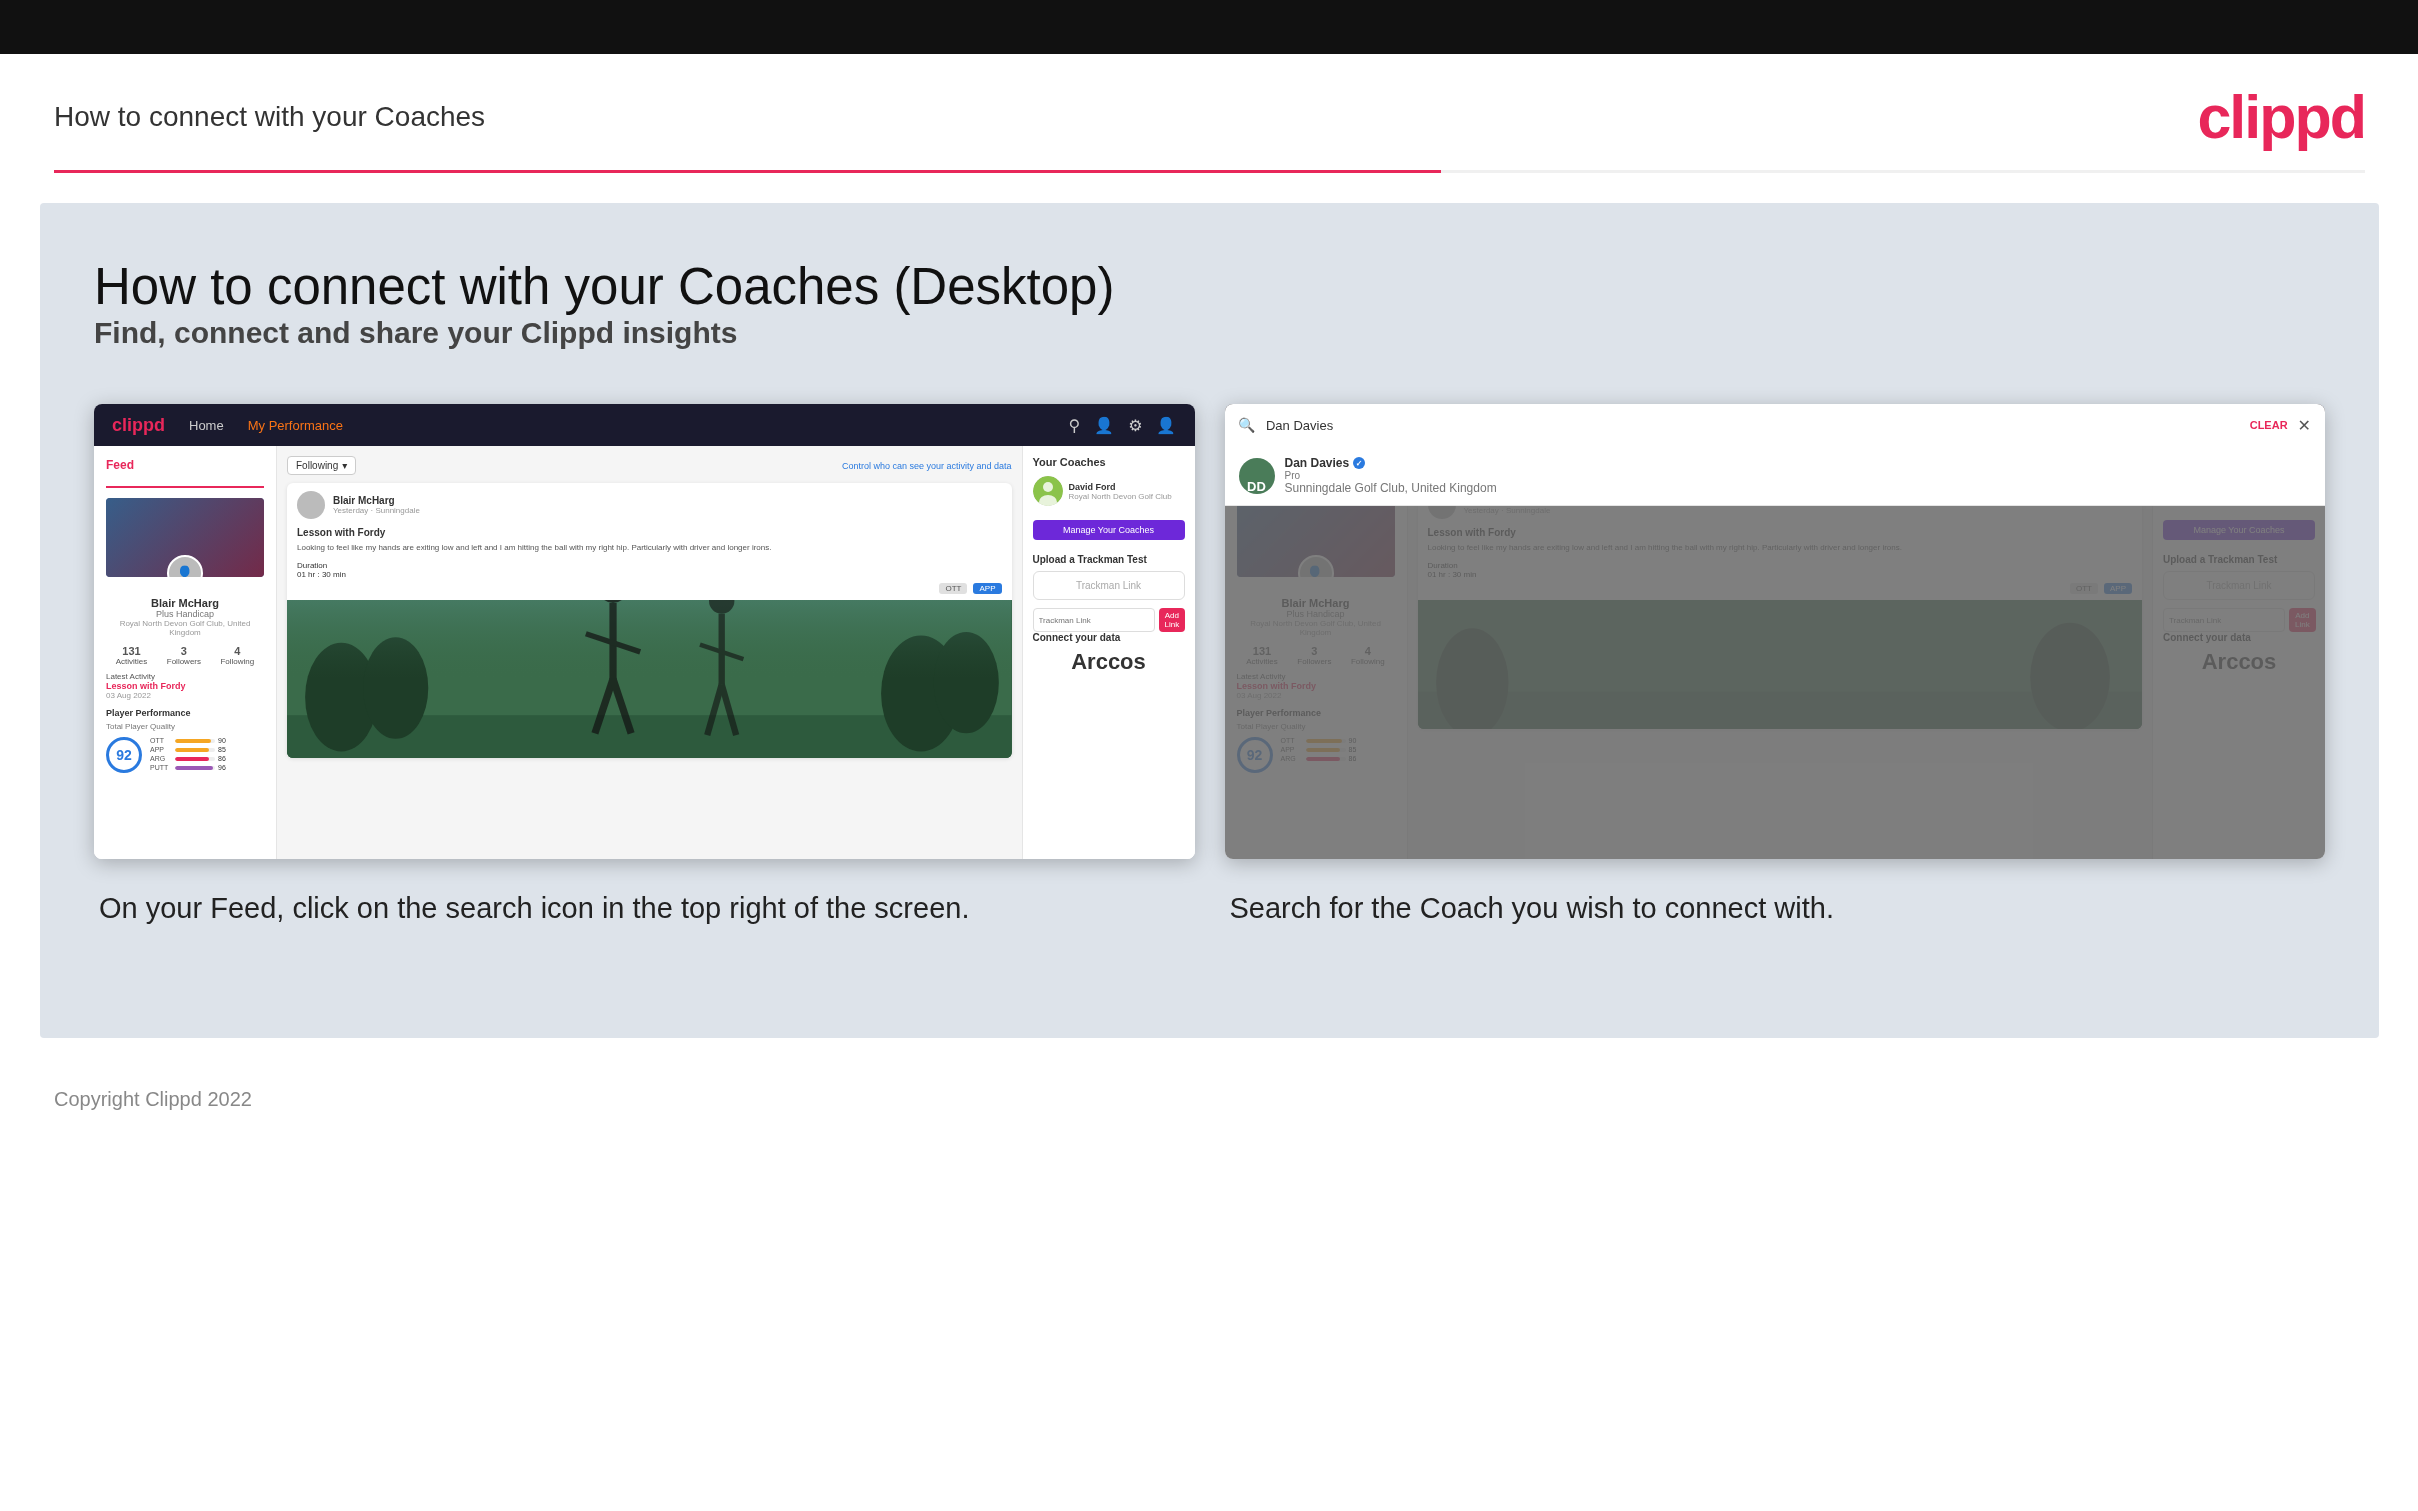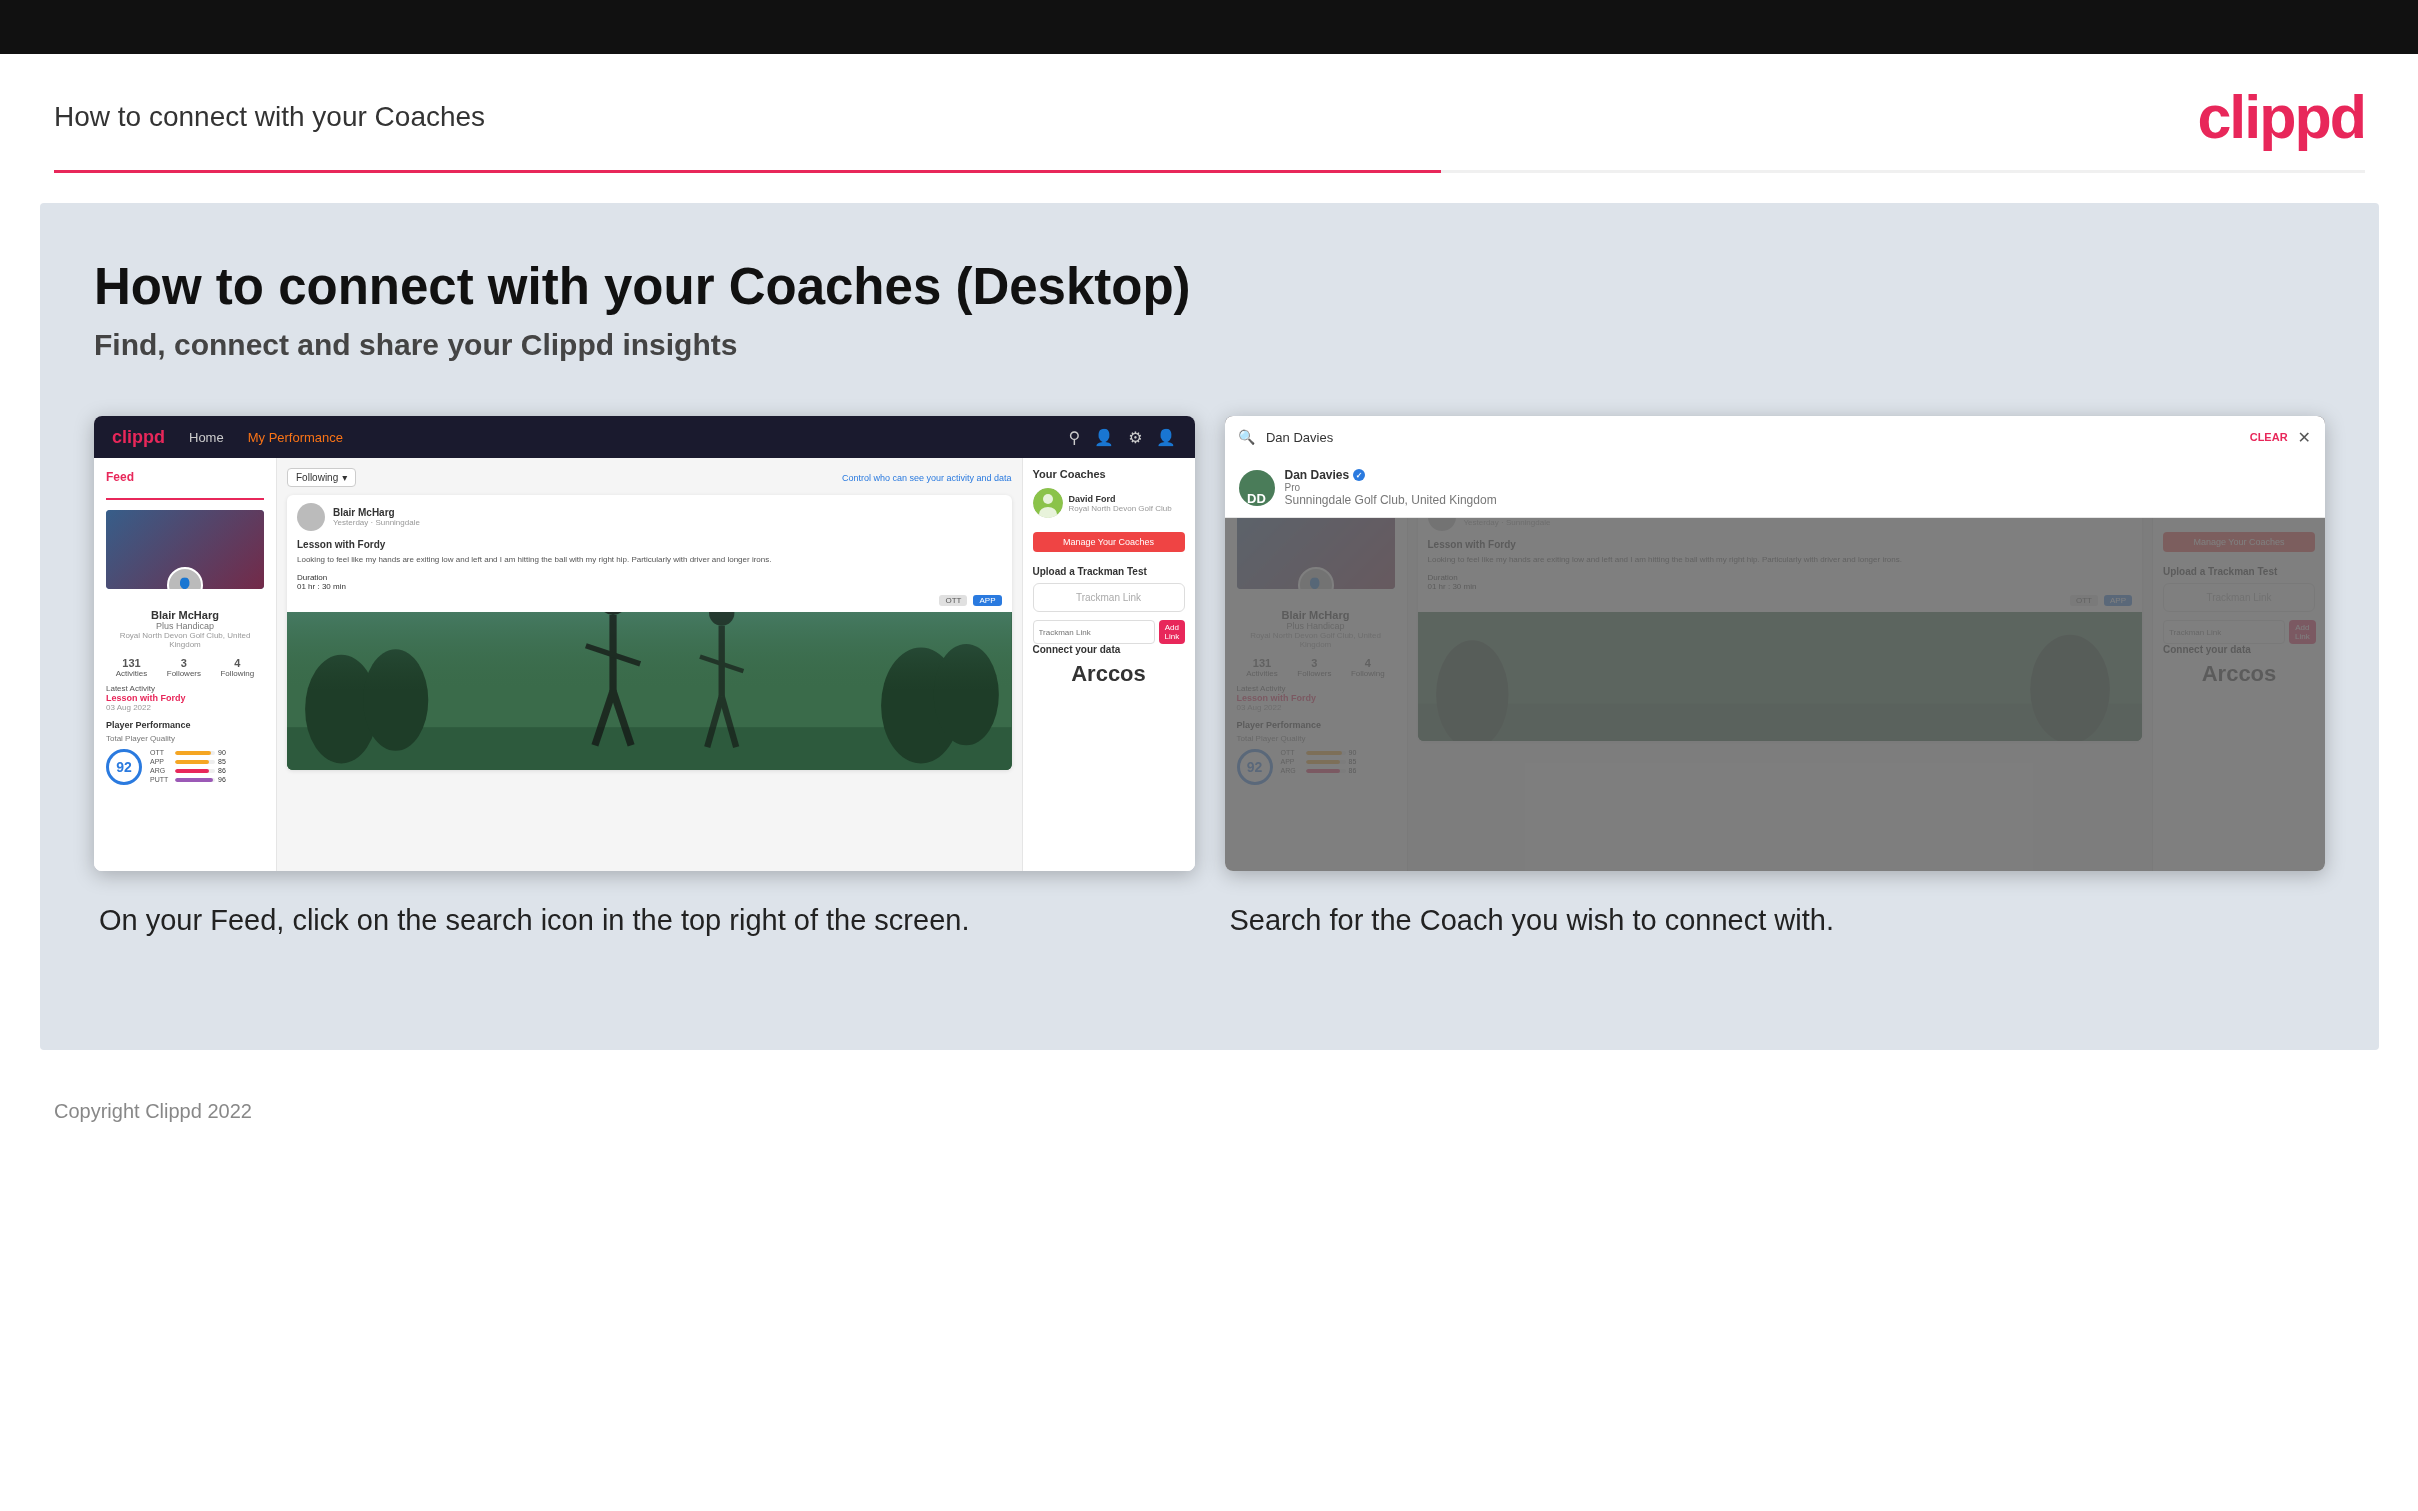--- a/index.html
+++ b/index.html
@@ -46,23 +46,22 @@
     
     .main-content {
       background: #dde3ea;
       margin: 30px 40px;
       padding: 54px 54px 59px;
       border-radius: 4px;
     }
 
     .page-heading {
       font-size: 51px;
-      font-weight: 700;
+      font-weight: 400;
       color: #111;
-      margin-bottom: 12px;
     }
     .page-subheading {
       font-size: 30px;
       color: #444;
       font-weight: 700;
       margin-bottom: 54px;
     }
 
     
     .screenshots-row {
@@ -398,21 +397,21 @@
     }
     .coach-name {
       font-size: 9px;
       font-weight: 700;
     }
     .coach-club {
       font-size: 8px;
       color: #999;
     }
     .manage-coaches-btn {
-      background: #ef4444;
+      background: #6d28d9;
       color: #fff;
       border: none;
       border-radius: 4px;
       padding: 5px 8px;
       font-size: 9px;
       width: 100%;
       margin-top: 6px;
       margin-bottom: 14px;
       cursor: pointer;
     }

